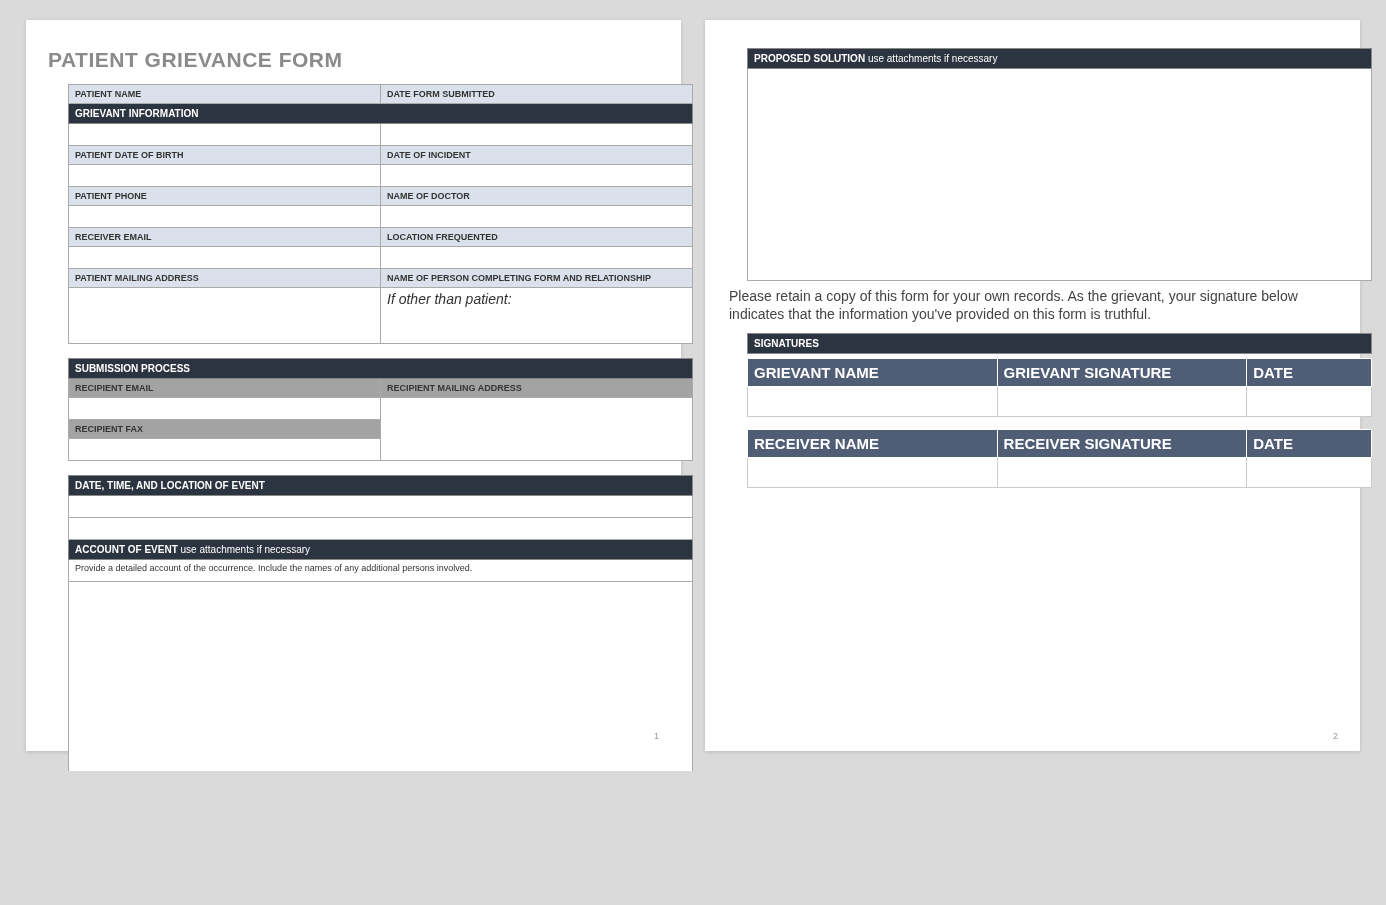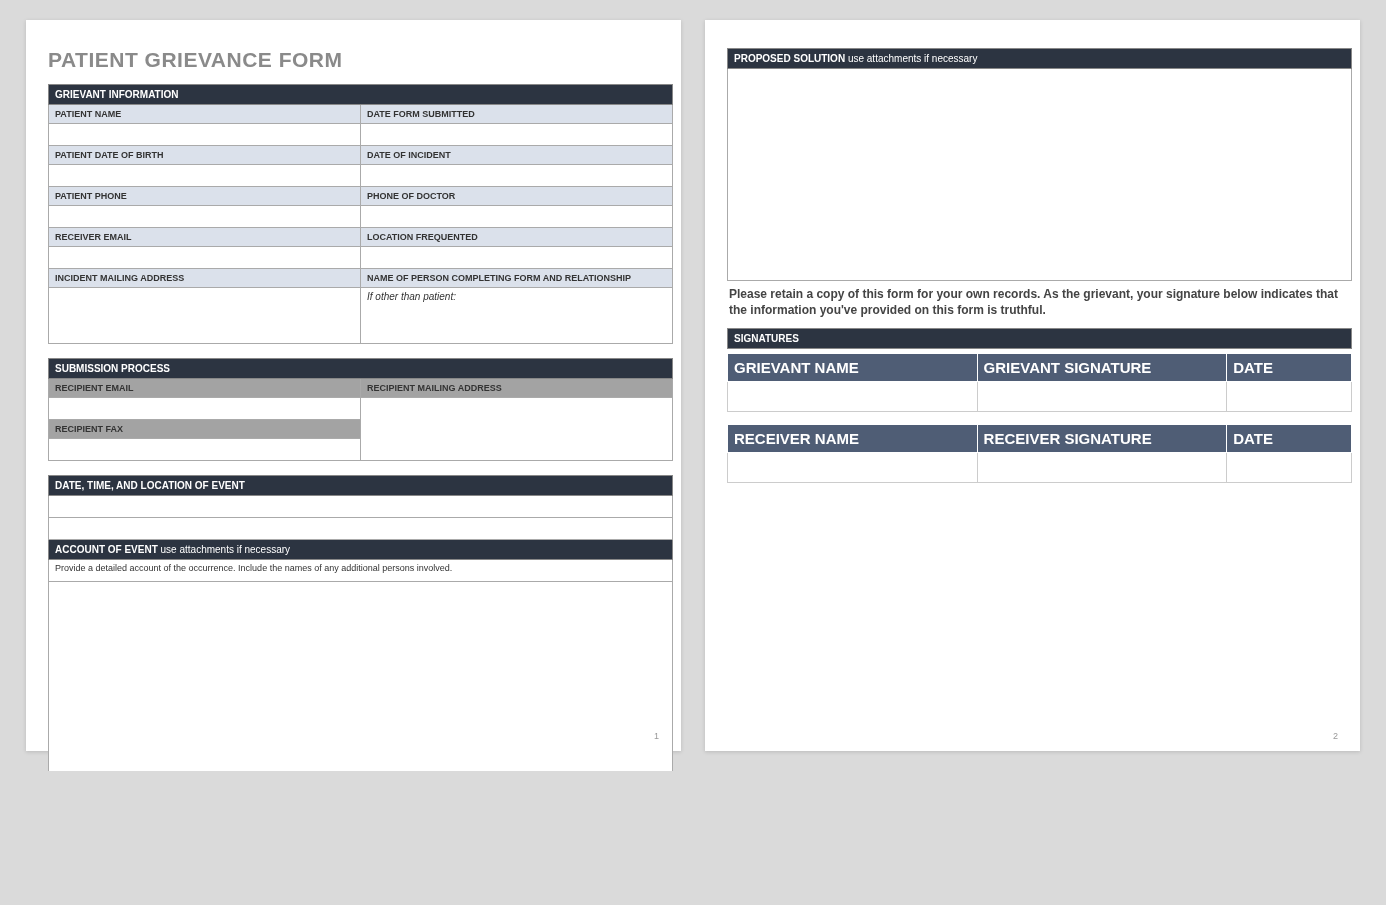--- a/index.html
+++ b/index.html
@@ -31,20 +31,21 @@
   h1 {
     font-size: 21px;
     font-weight: bold;
     letter-spacing: 0.5px;
     color: #8a8a8a;
     margin-bottom: 12px;
   }
   table {
     border-collapse: collapse;
     width: 100%;
+    margin-left: 20px;
   }
   td, th {
     vertical-align: top;
     text-align: left;
   }
   .section-header {
     background: #2c3441;
     color: #fff;
     font-weight: bold;
     font-size: 10px;
@@ -67,30 +68,29 @@
     border: 1px solid #aaa;
     height: 22px;
     padding: 3px 6px;
     font-size: 9px;
   }
   .input-tall { height: 56px; }
   .input-xtall { height: 212px; }
   .input-sol { height: 212px; }
   .note-italic {
     font-style: italic;
-    font-size: 10px;
+    font-size: 14px;
     padding: 3px 6px;
   }
   .gap { height: 14px; }
   .help-text {
-    font-size: 12px;
+    font-size: 14px;
     color: #444;
     padding: 6px 2px 10px 2px;
     line-height: 1.3;
-    font-weight: bold;
   }
   .sig-header td {
     background: #4f5d75;
     color: #fff;
     font-weight: bold;
     font-size: 15px;
     padding: 5px 6px;
     border: 1px solid #fff;
   }
   .sig-row td {
@@ -101,56 +101,56 @@
 </style>
 </head>
 <body>
 
 <div class="page">
   <h1>PATIENT GRIEVANCE FORM</h1>
 
   <table>
     <tbody>
         <tr>
-          <td colspan="2" class="section-header">GRIEVANT INFORMATION</td>
-        </tr>
-    <tr>
       <td class="label-cell bg-blue" style="width:50%">PATIENT NAME</td>
       <td class="label-cell bg-blue" style="width:50%">DATE FORM SUBMITTED</td>
     </tr>
     <tr>
+          <td colspan="2" class="section-header">GRIEVANT INFORMATION</td>
+        </tr>
+    <tr>
       <td class="input-cell"></td>
       <td class="input-cell"></td>
     </tr>
     <tr>
       <td class="label-cell bg-blue">PATIENT DATE OF BIRTH</td>
       <td class="label-cell bg-blue">DATE OF INCIDENT</td>
     </tr>
     <tr>
       <td class="input-cell"></td>
       <td class="input-cell"></td>
     </tr>
     <tr>
       <td class="label-cell bg-blue">PATIENT PHONE</td>
-      <td class="label-cell bg-blue">PHONE OF DOCTOR</td>
+      <td class="label-cell bg-blue">NAME OF DOCTOR</td>
     </tr>
     <tr>
       <td class="input-cell"></td>
       <td class="input-cell"></td>
     </tr>
     <tr>
       <td class="label-cell bg-blue">RECEIVER EMAIL</td>
       <td class="label-cell bg-blue">LOCATION FREQUENTED</td>
     </tr>
     <tr>
       <td class="input-cell"></td>
       <td class="input-cell"></td>
     </tr>
     <tr>
-      <td class="label-cell bg-blue">INCIDENT MAILING ADDRESS</td>
+      <td class="label-cell bg-blue">PATIENT MAILING ADDRESS</td>
       <td class="label-cell bg-blue">NAME OF PERSON COMPLETING FORM AND RELATIONSHIP</td>
     </tr>
     <tr>
       <td class="input-cell input-tall" rowspan="1"></td>
       <td class="input-cell input-tall note-italic"><span>If other than patient:</span></td>
     </tr>
   </tbody>
     </table>
 
   <div class="gap"></div>

